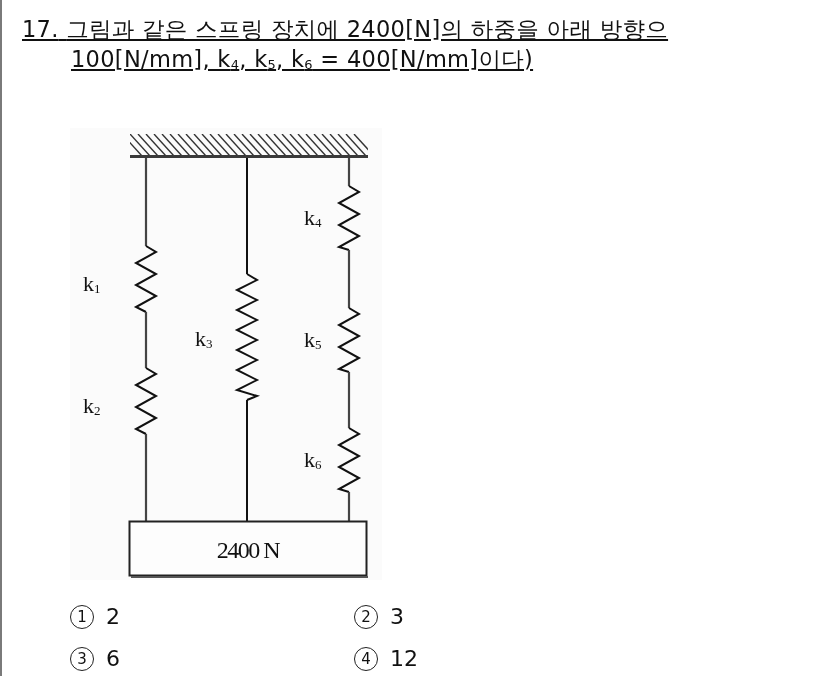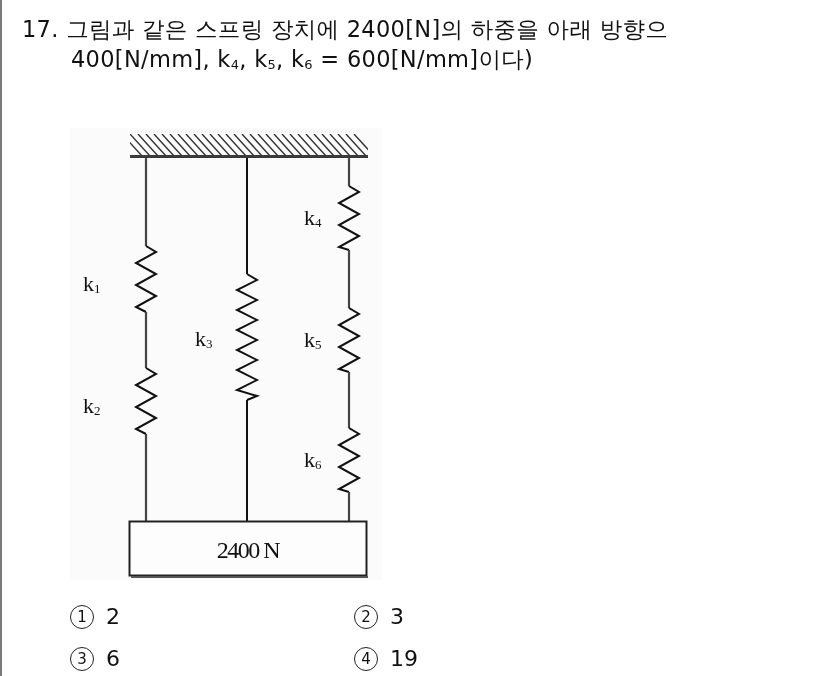--- a/index.html
+++ b/index.html
@@ -24,20 +24,21 @@
       background: #7a7a7a;
     }
     .question {
       position: absolute;
       left: 22px;
       top: 14px;
       width: 780px;
       font-size: 22.5px;
       line-height: 30px;
       letter-spacing: 0.3px;
+      text-decoration: underline;
     }
     .question .line {
       white-space: nowrap;
     }
     .question .indent {
       padding-left: 49px;
     }
     .question sub {
       font-size: 13px;
       vertical-align: -2px;
@@ -90,21 +91,21 @@
 <body>
 
 <div class="left-rule"></div>
 
 <div class="question">
   <div class="line">
     <span>17.</span>
     <span>그림과 같은 스프링 장치에 2400[N]의 하중을 아래 방향으</span>
   </div>
   <div class="line indent">
-    <span>400[N/mm], k</span><sub>4</sub><span>, k</span><sub>5</sub><span>, k</span><sub>6</sub><span> = 600[N/mm]이다)</span>
+    <span>100[N/mm], k</span><sub>4</sub><span>, k</span><sub>5</sub><span>, k</span><sub>6</sub><span> = 400[N/mm]이다)</span>
   </div>
 </div>
 
 <div class="figure">
 
   <svg width="312" height="452" viewBox="0 0 312 452">
     <defs>
       <clipPath id="hatchclip">
         <rect x="60" y="6" width="238" height="22"></rect>
       </clipPath>
@@ -192,15 +193,15 @@
   <div class="choice c2">
     <span class="num">2</span>
     <span>3</span>
   </div>
   <div class="choice c3">
     <span class="num">3</span>
     <span>6</span>
   </div>
   <div class="choice c4">
     <span class="num">4</span>
-    <span>19</span>
+    <span>12</span>
   </div>
 </div>
 
 </body></html>

